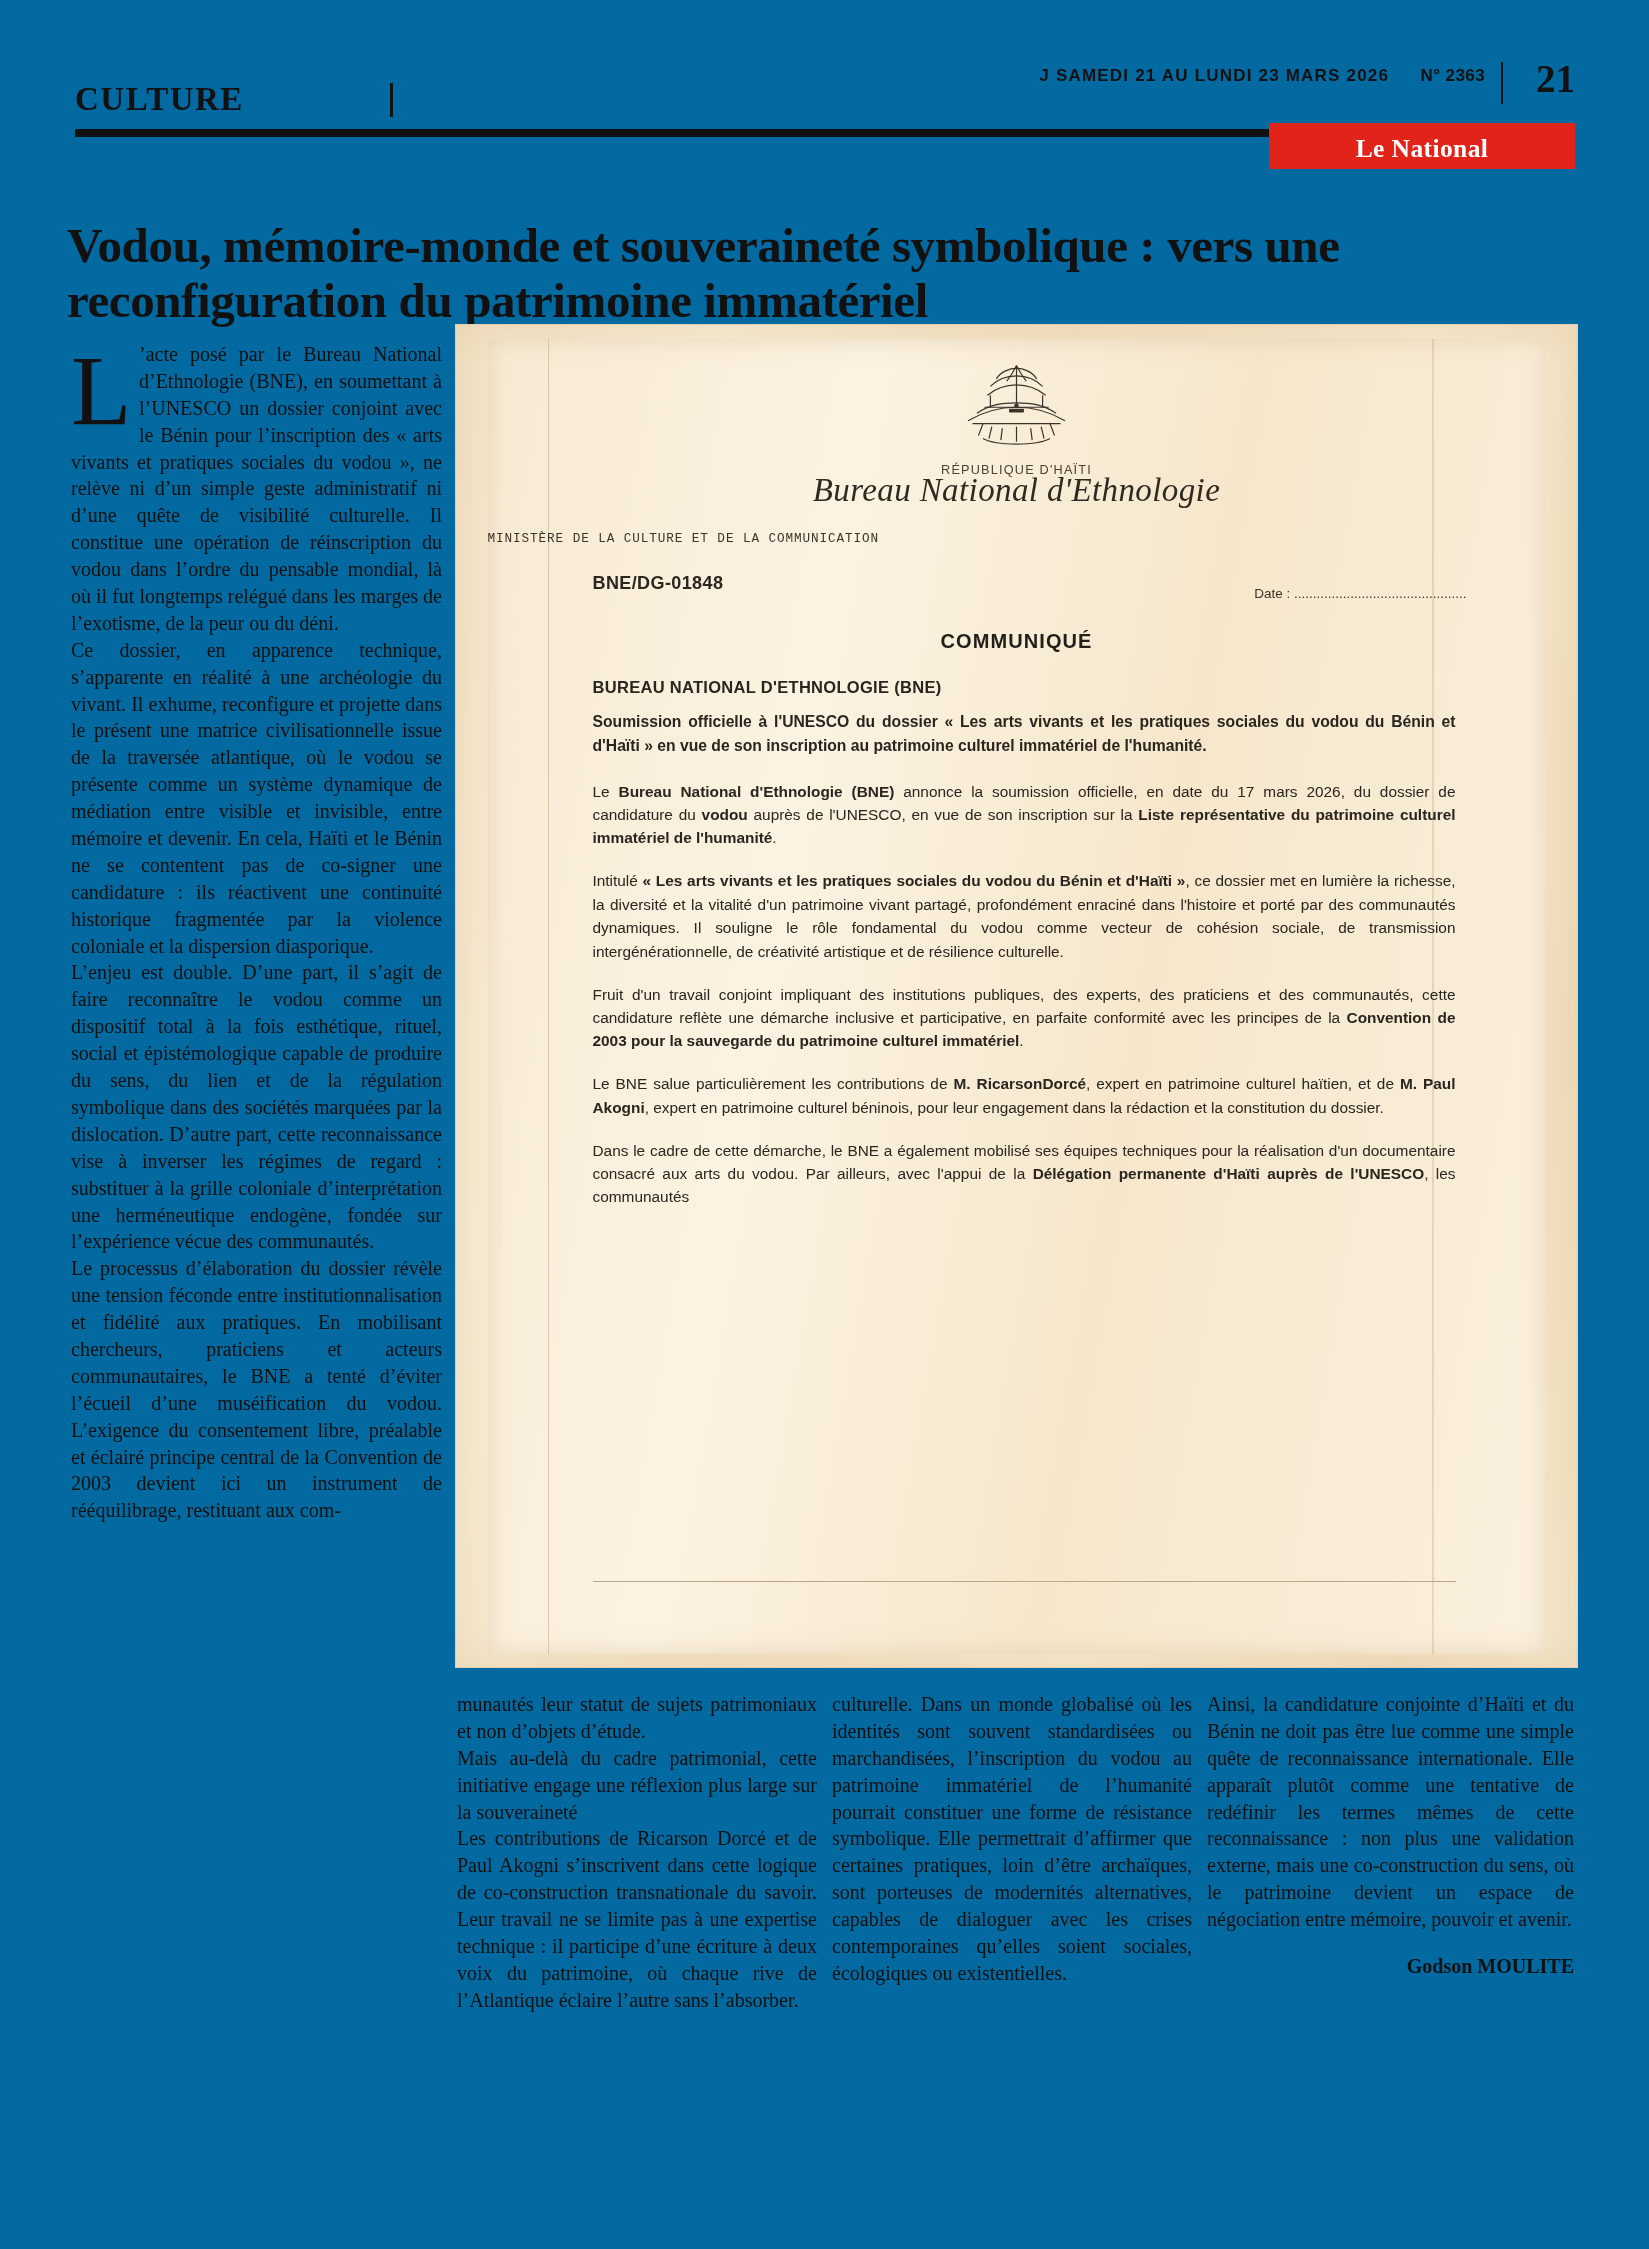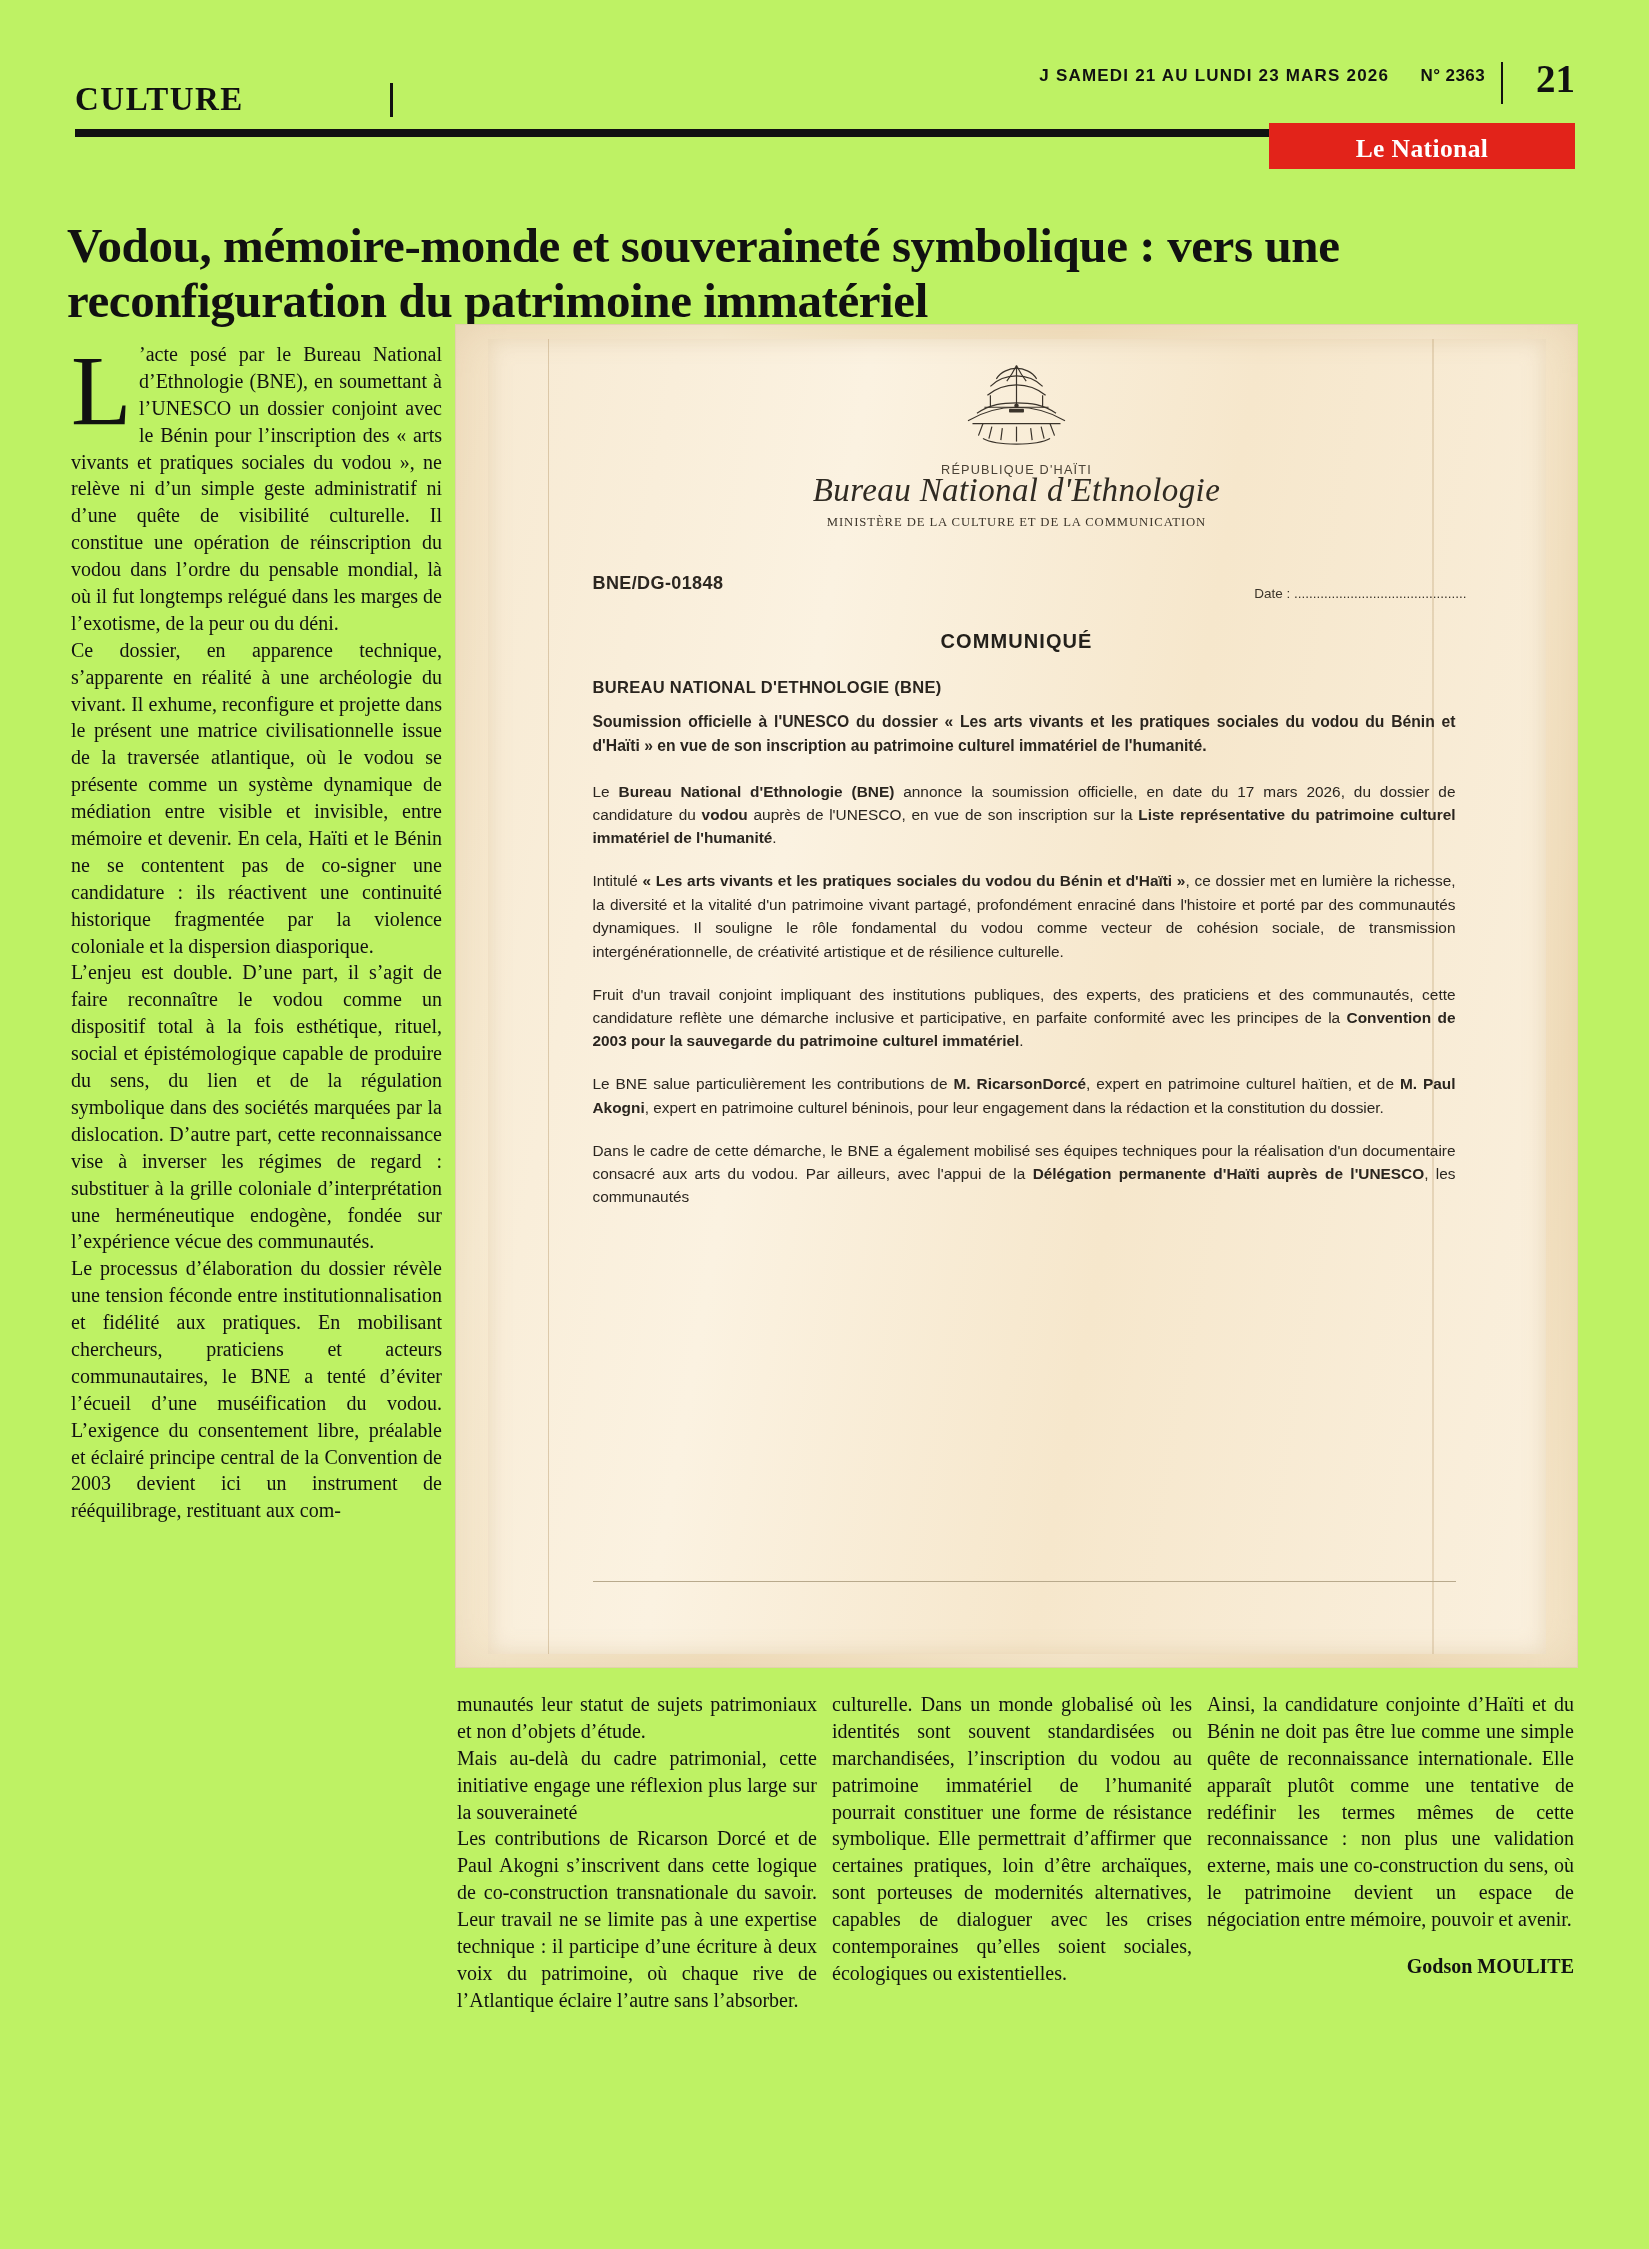--- a/index.html
+++ b/index.html
@@ -13,21 +13,21 @@
     font-family: "Liberation Serif", serif;
     color: #111111;
     position: relative;
     overflow: hidden;
   }
   .page {
     position: absolute;
     left: 0; top: 0;
     width: 1650px;
     height: 2250px;
-    background: #bef264;
+    background: #0369a1;
   }
 
   
   .masthead {
     position: absolute;
     left: 75px;
     top: 66px;
     width: 1500px;
     height: 97px;
   }
@@ -215,23 +215,23 @@
     text-align: center;
     font-family: "Liberation Serif", serif;
     font-style: italic;
     font-size: 33px;
     color: #2f2a22;
     letter-spacing: 0.4px;
   }
   .ministere {
     position: absolute;
     left: 0; right: 0;
-    top: 176px;
-    text-align: center;
-    font-family: Liberation Serif, serif;
+    top: 192px;
+    text-align: left;
+    font-family: Liberation Mono, monospace;
     font-size: 12.7px;
     letter-spacing: 0.9px;
     color: #3b342a;
   }
   .ref-no {
     position: absolute;
     left: 105px;
     top: 234px;
     font-family: "Liberation Sans", sans-serif;
     font-weight: bold;

